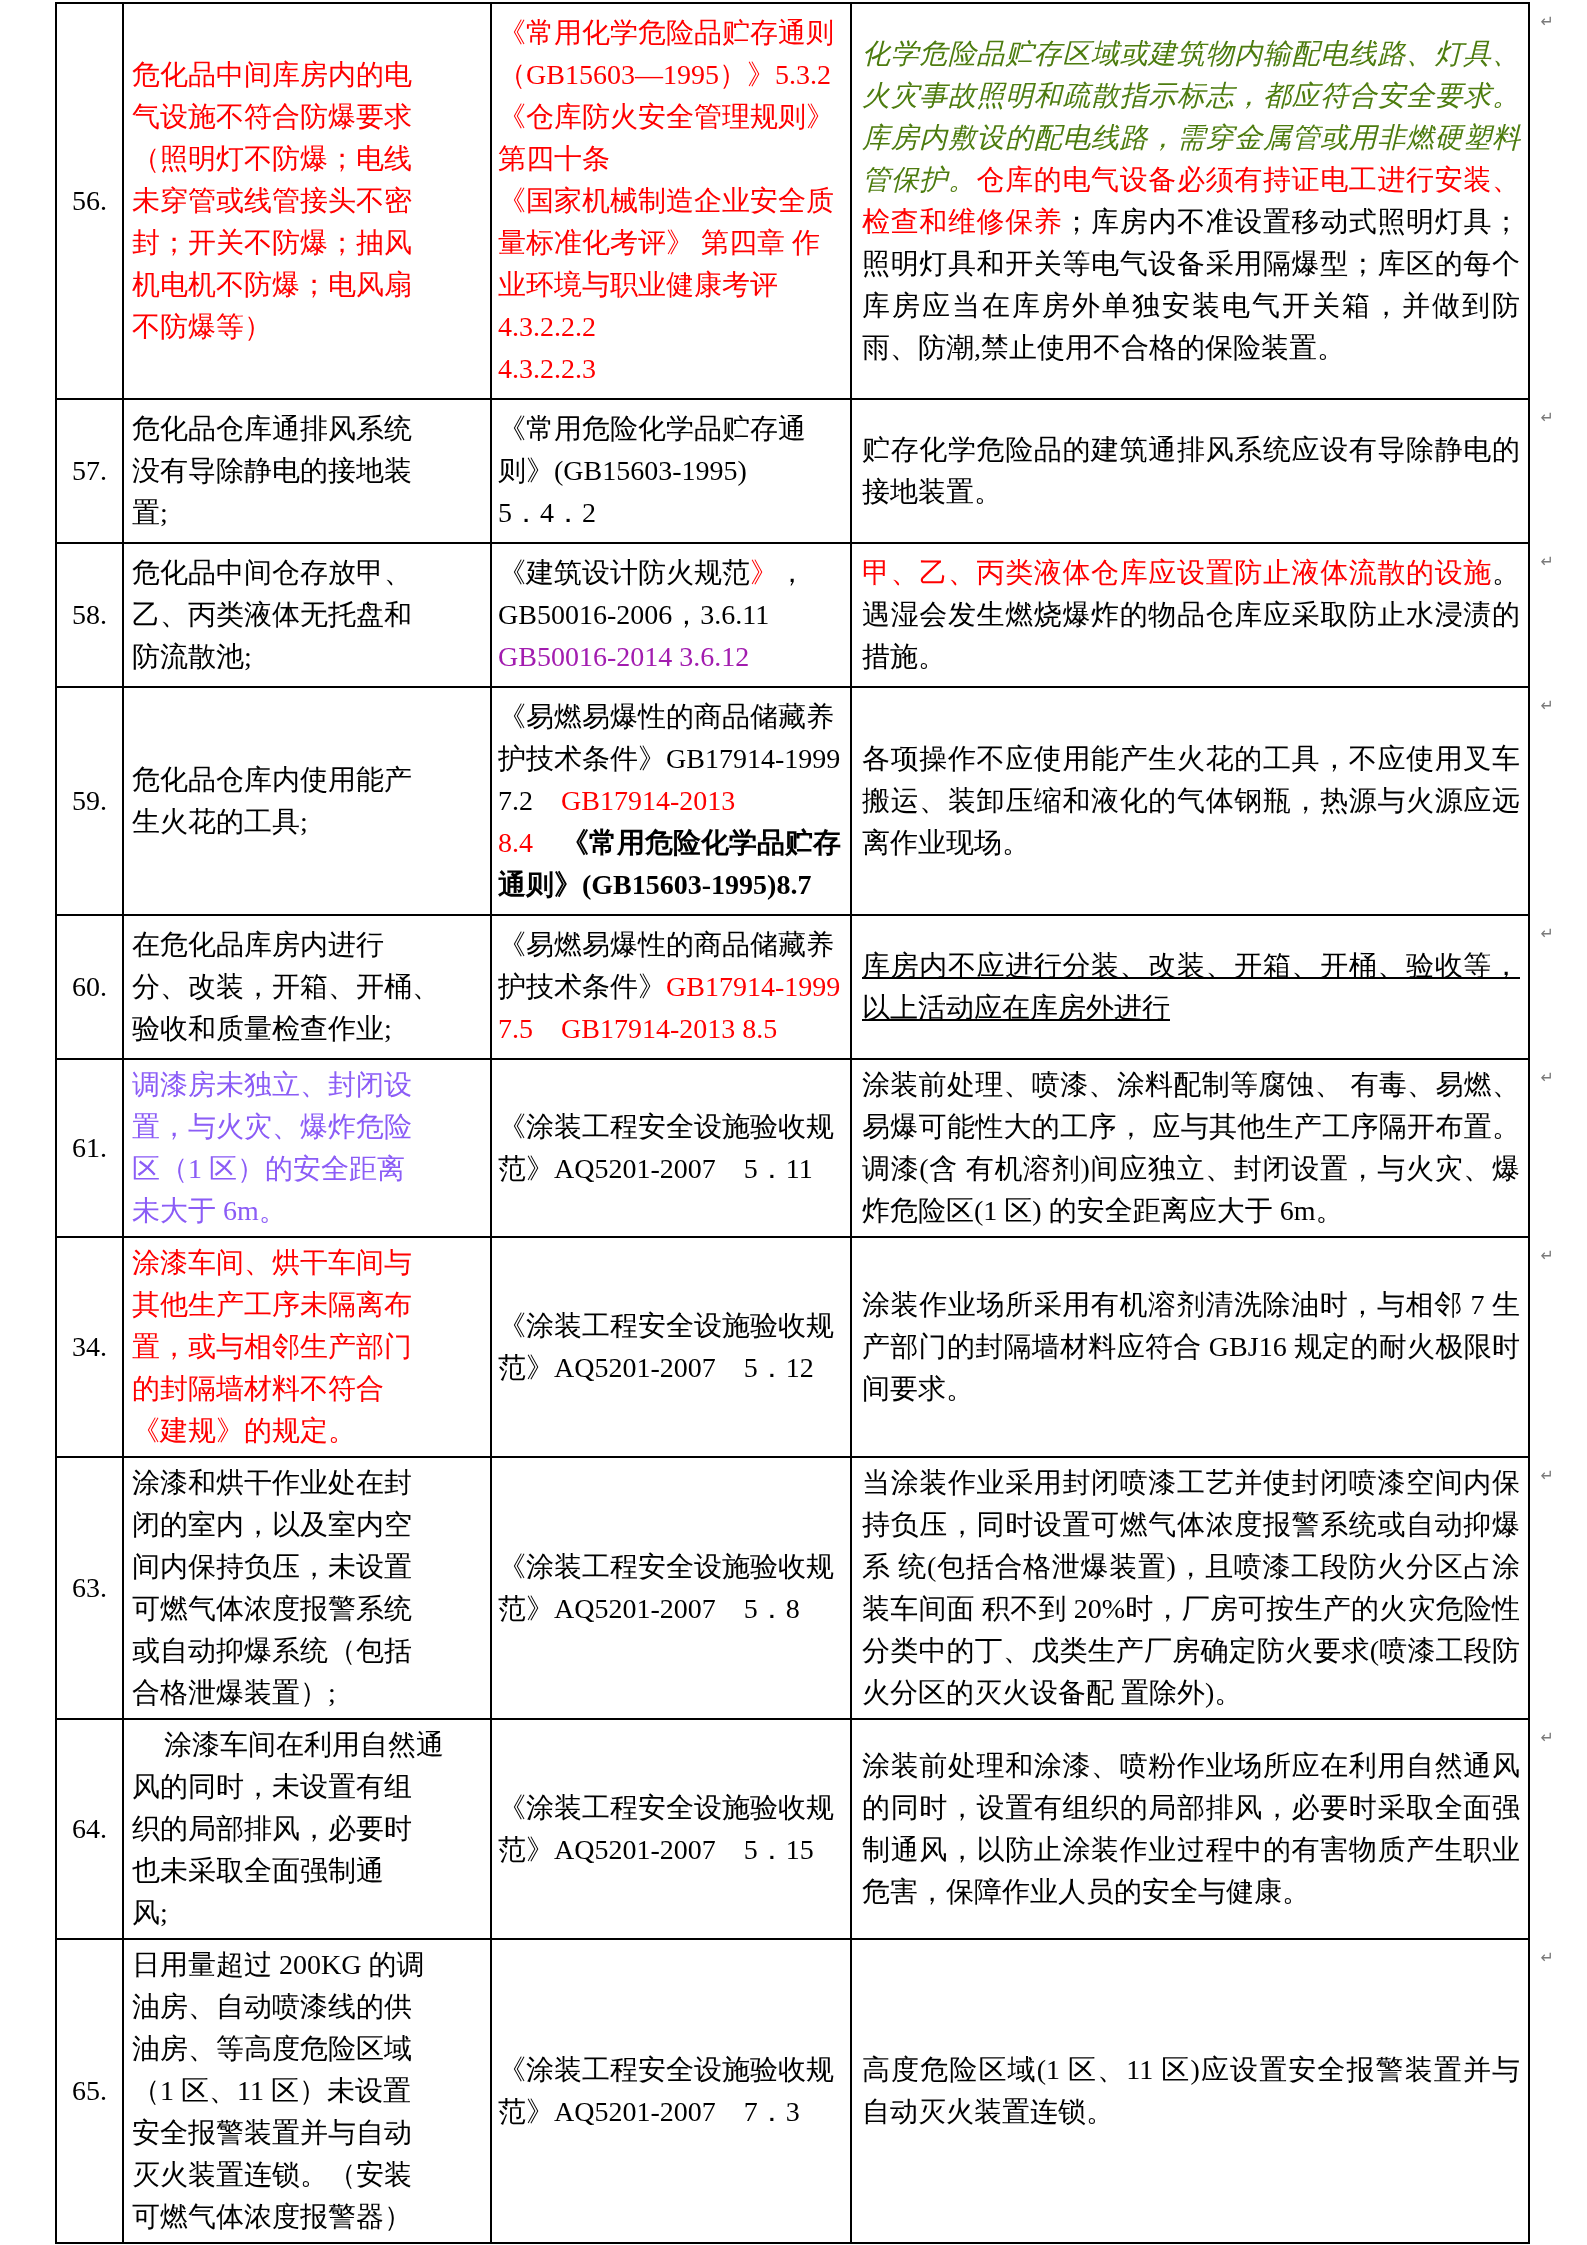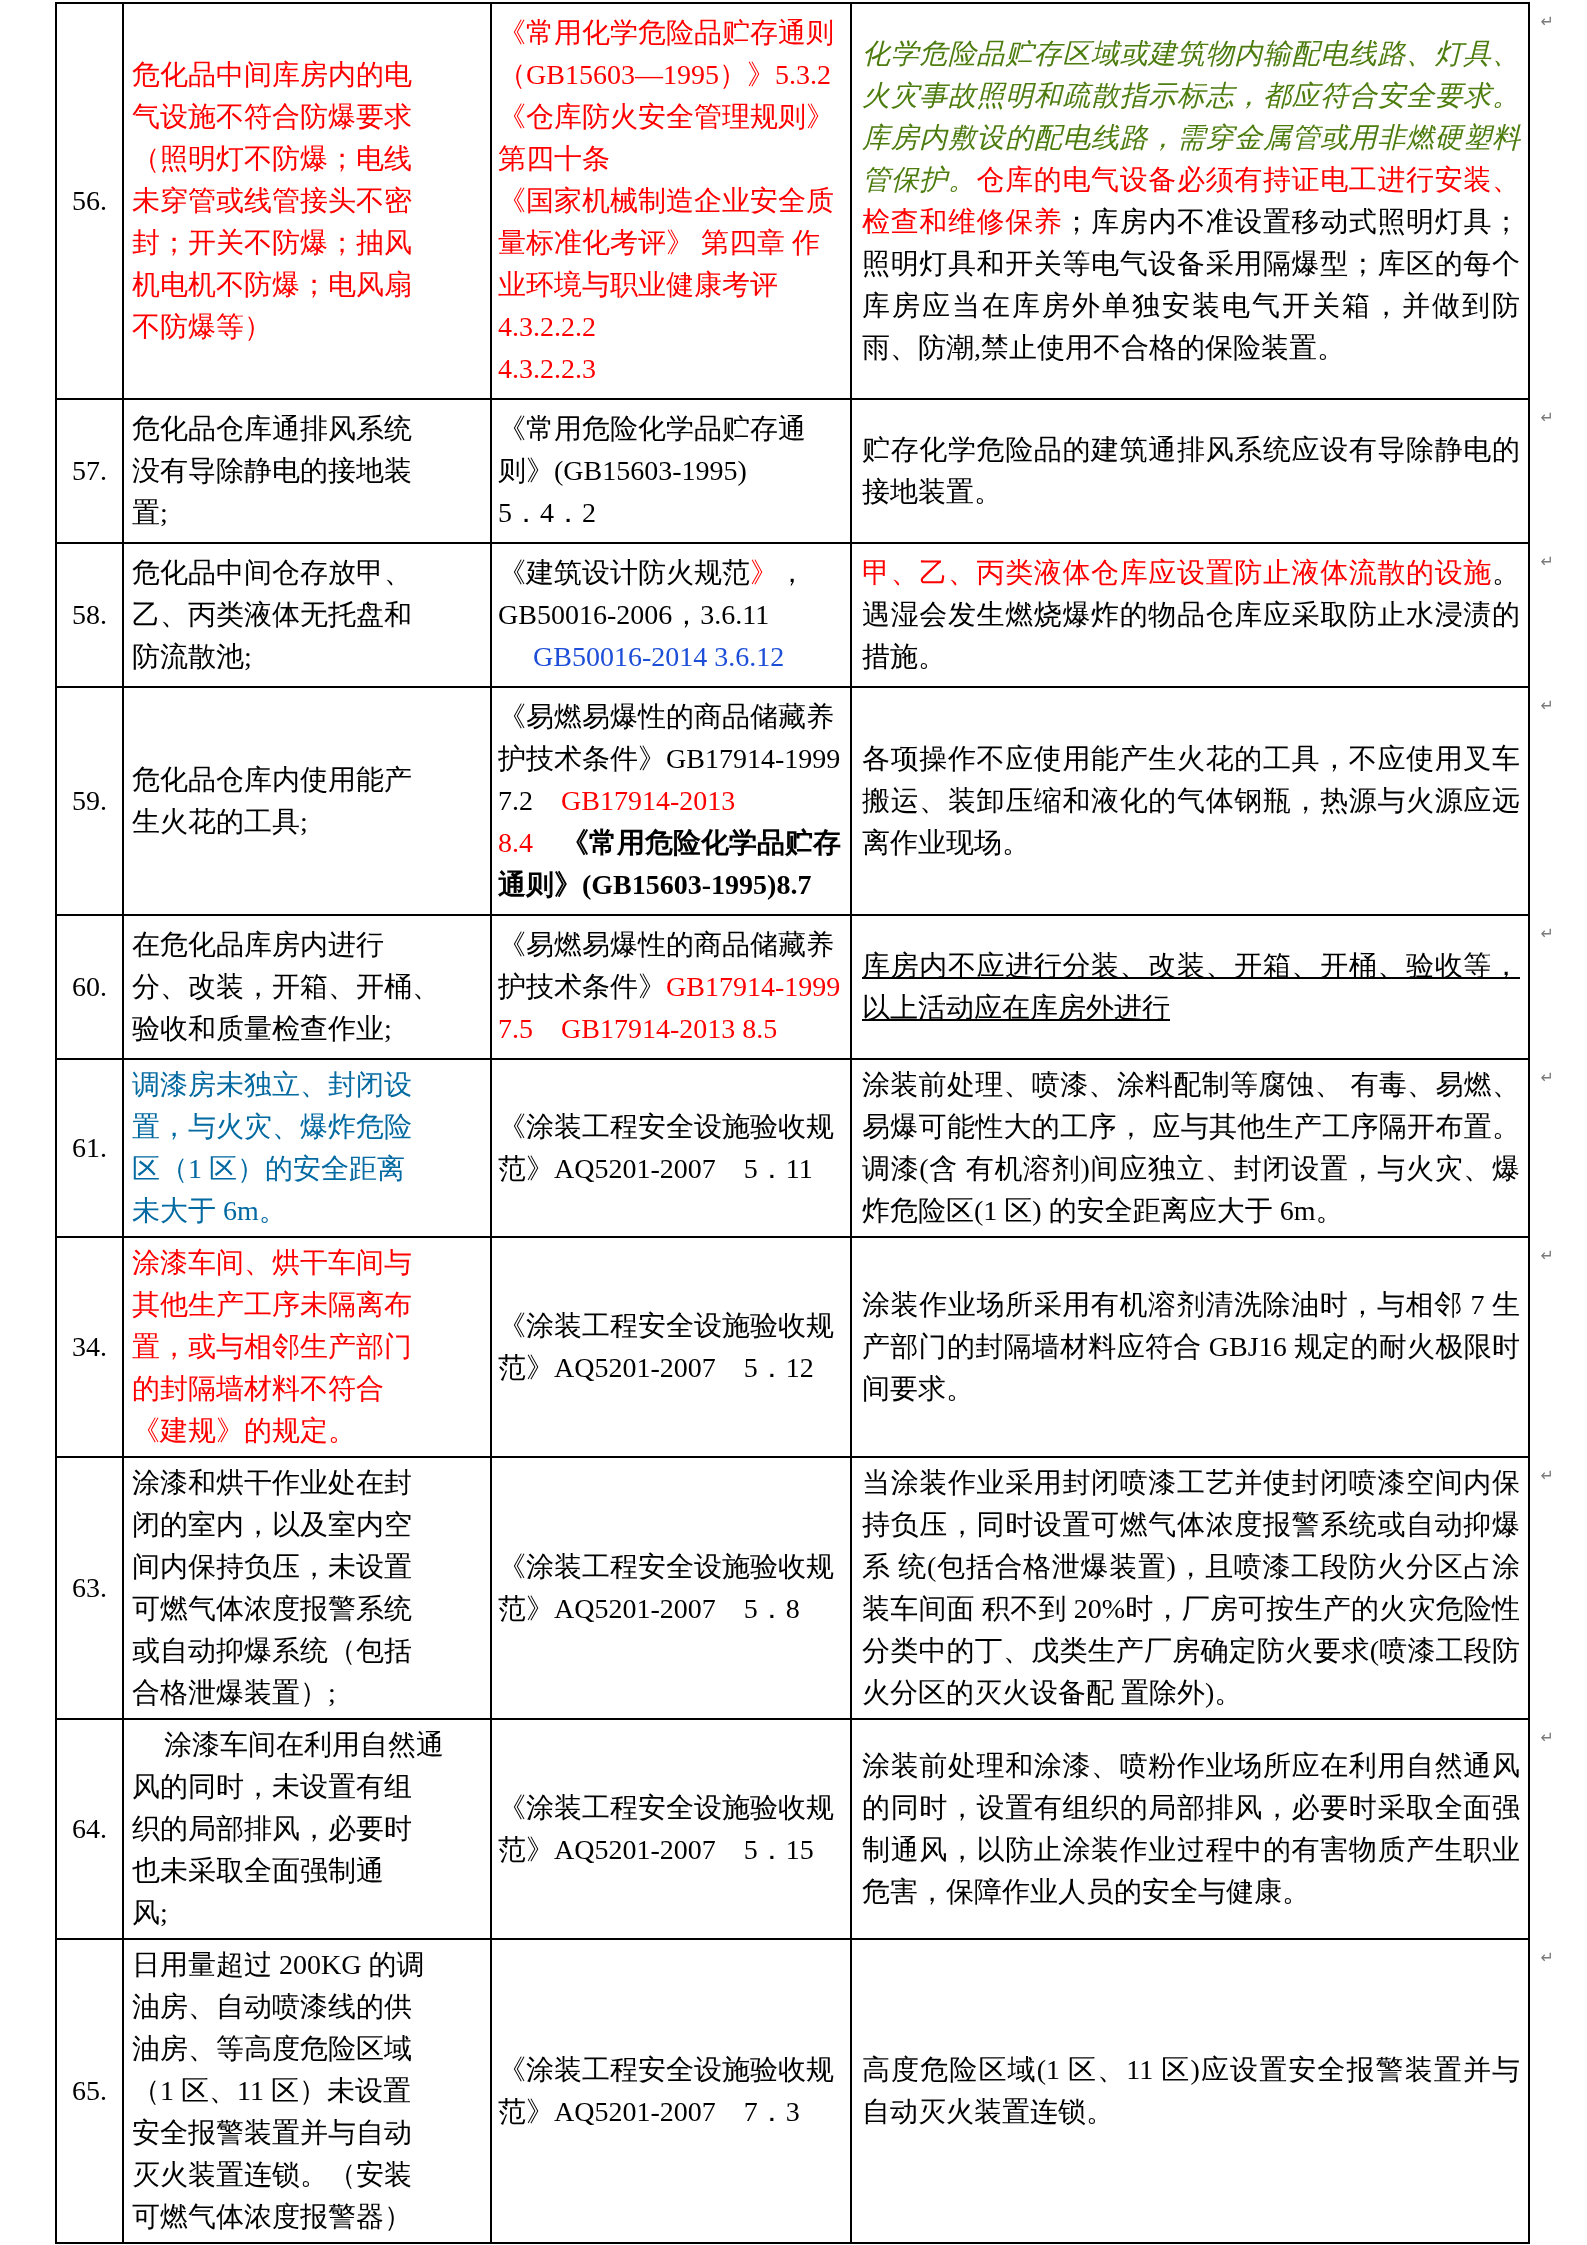--- a/index.html
+++ b/index.html
@@ -93,21 +93,21 @@
 5．4．2</span></td>
         <td class="c-req"><span style="color: rgb(0, 0, 0);">贮存化学危险品的建筑通排风系统应设有导除静电的接地装置。</span><span class="pilcrow">↵</span></td>
       </tr>
       <tr>
         <td class="c-num">58.</td>
         <td class="c-problem"><span style="color: rgb(0, 0, 0);">危化品中间仓存放甲、
 乙、丙类液体无托盘和
 防流散池;</span></td>
         <td class="c-standard"><span style="color: rgb(0, 0, 0);">《建筑设计防火规范</span><span style="color: rgb(255, 0, 0);">》</span><span style="color: rgb(0, 0, 0);">，
 GB50016-2006，3.6.11
-</span><span style="color: #1d4ed8; margin-left: 35px;">GB50016-2014 3.6.12</span></td>
+</span><span style="color: #a21caf;">GB50016-2014 3.6.12</span></td>
         <td class="c-req"><span style="color: rgb(255, 0, 0);">甲、乙、丙类液体仓库应设置防止液体流散的设施</span><span style="color: rgb(0, 0, 0);">。遇湿会发生燃烧爆炸的物品仓库应采取防止水浸渍的措施。</span><span class="pilcrow">↵</span></td>
       </tr>
       <tr>
         <td class="c-num">59.</td>
         <td class="c-problem"><span style="color: rgb(0, 0, 0);">危化品仓库内使用能产
 生火花的工具;</span></td>
         <td class="c-standard"><span style="color: rgb(0, 0, 0);">《易燃易爆性的商品储藏养
 护技术条件》GB17914-1999
 7.2　</span><span style="color: rgb(255, 0, 0);">GB17914-2013
 8.4</span><span style="color: rgb(0, 0, 0); font-weight: bold;">　《常用危险化学品贮存
@@ -119,21 +119,21 @@
         <td class="c-problem"><span style="color: rgb(0, 0, 0);">在危化品库房内进行
 分、改装，开箱、开桶、
 验收和质量检查作业;</span></td>
         <td class="c-standard"><span style="color: rgb(0, 0, 0);">《易燃易爆性的商品储藏养
 护技术条件》</span><span style="color: rgb(255, 0, 0);">GB17914-1999
 7.5　GB17914-2013 8.5</span></td>
         <td class="c-req"><span style="color: rgb(0, 0, 0); text-decoration: underline;">库房内不应进行分装、改装、开箱、开桶、验收等，以上活动应在库房外进行</span><span class="pilcrow">↵</span></td>
       </tr>
       <tr>
         <td class="c-num">61.</td>
-        <td class="c-problem"><span style="color: #0369a1; margin-top: 14px;">调漆房未独立、封闭设
+        <td class="c-problem"><span style="color: #8b5cf6; margin-top: 14px;">调漆房未独立、封闭设
 置，与火灾、爆炸危险
 区（1 区）的安全距离
 未大于 6m。</span></td>
         <td class="c-standard"><span style="color: rgb(0, 0, 0);">《涂装工程安全设施验收规
 范》AQ5201-2007　5．11</span></td>
         <td class="c-req"><span style="color: rgb(0, 0, 0);">涂装前处理、喷漆、涂料配制等腐蚀、 有毒、易燃、易爆可能性大的工序， 应与其他生产工序隔开布置。调漆(含 有机溶剂)间应独立、封闭设置，与火灾、爆炸危险区(1 区) 的安全距离应大于 6m。</span><span class="pilcrow">↵</span></td>
       </tr>
       <tr>
         <td class="c-num">34.</td>
         <td class="c-problem"><span style="color: rgb(255, 0, 0);">涂漆车间、烘干车间与

